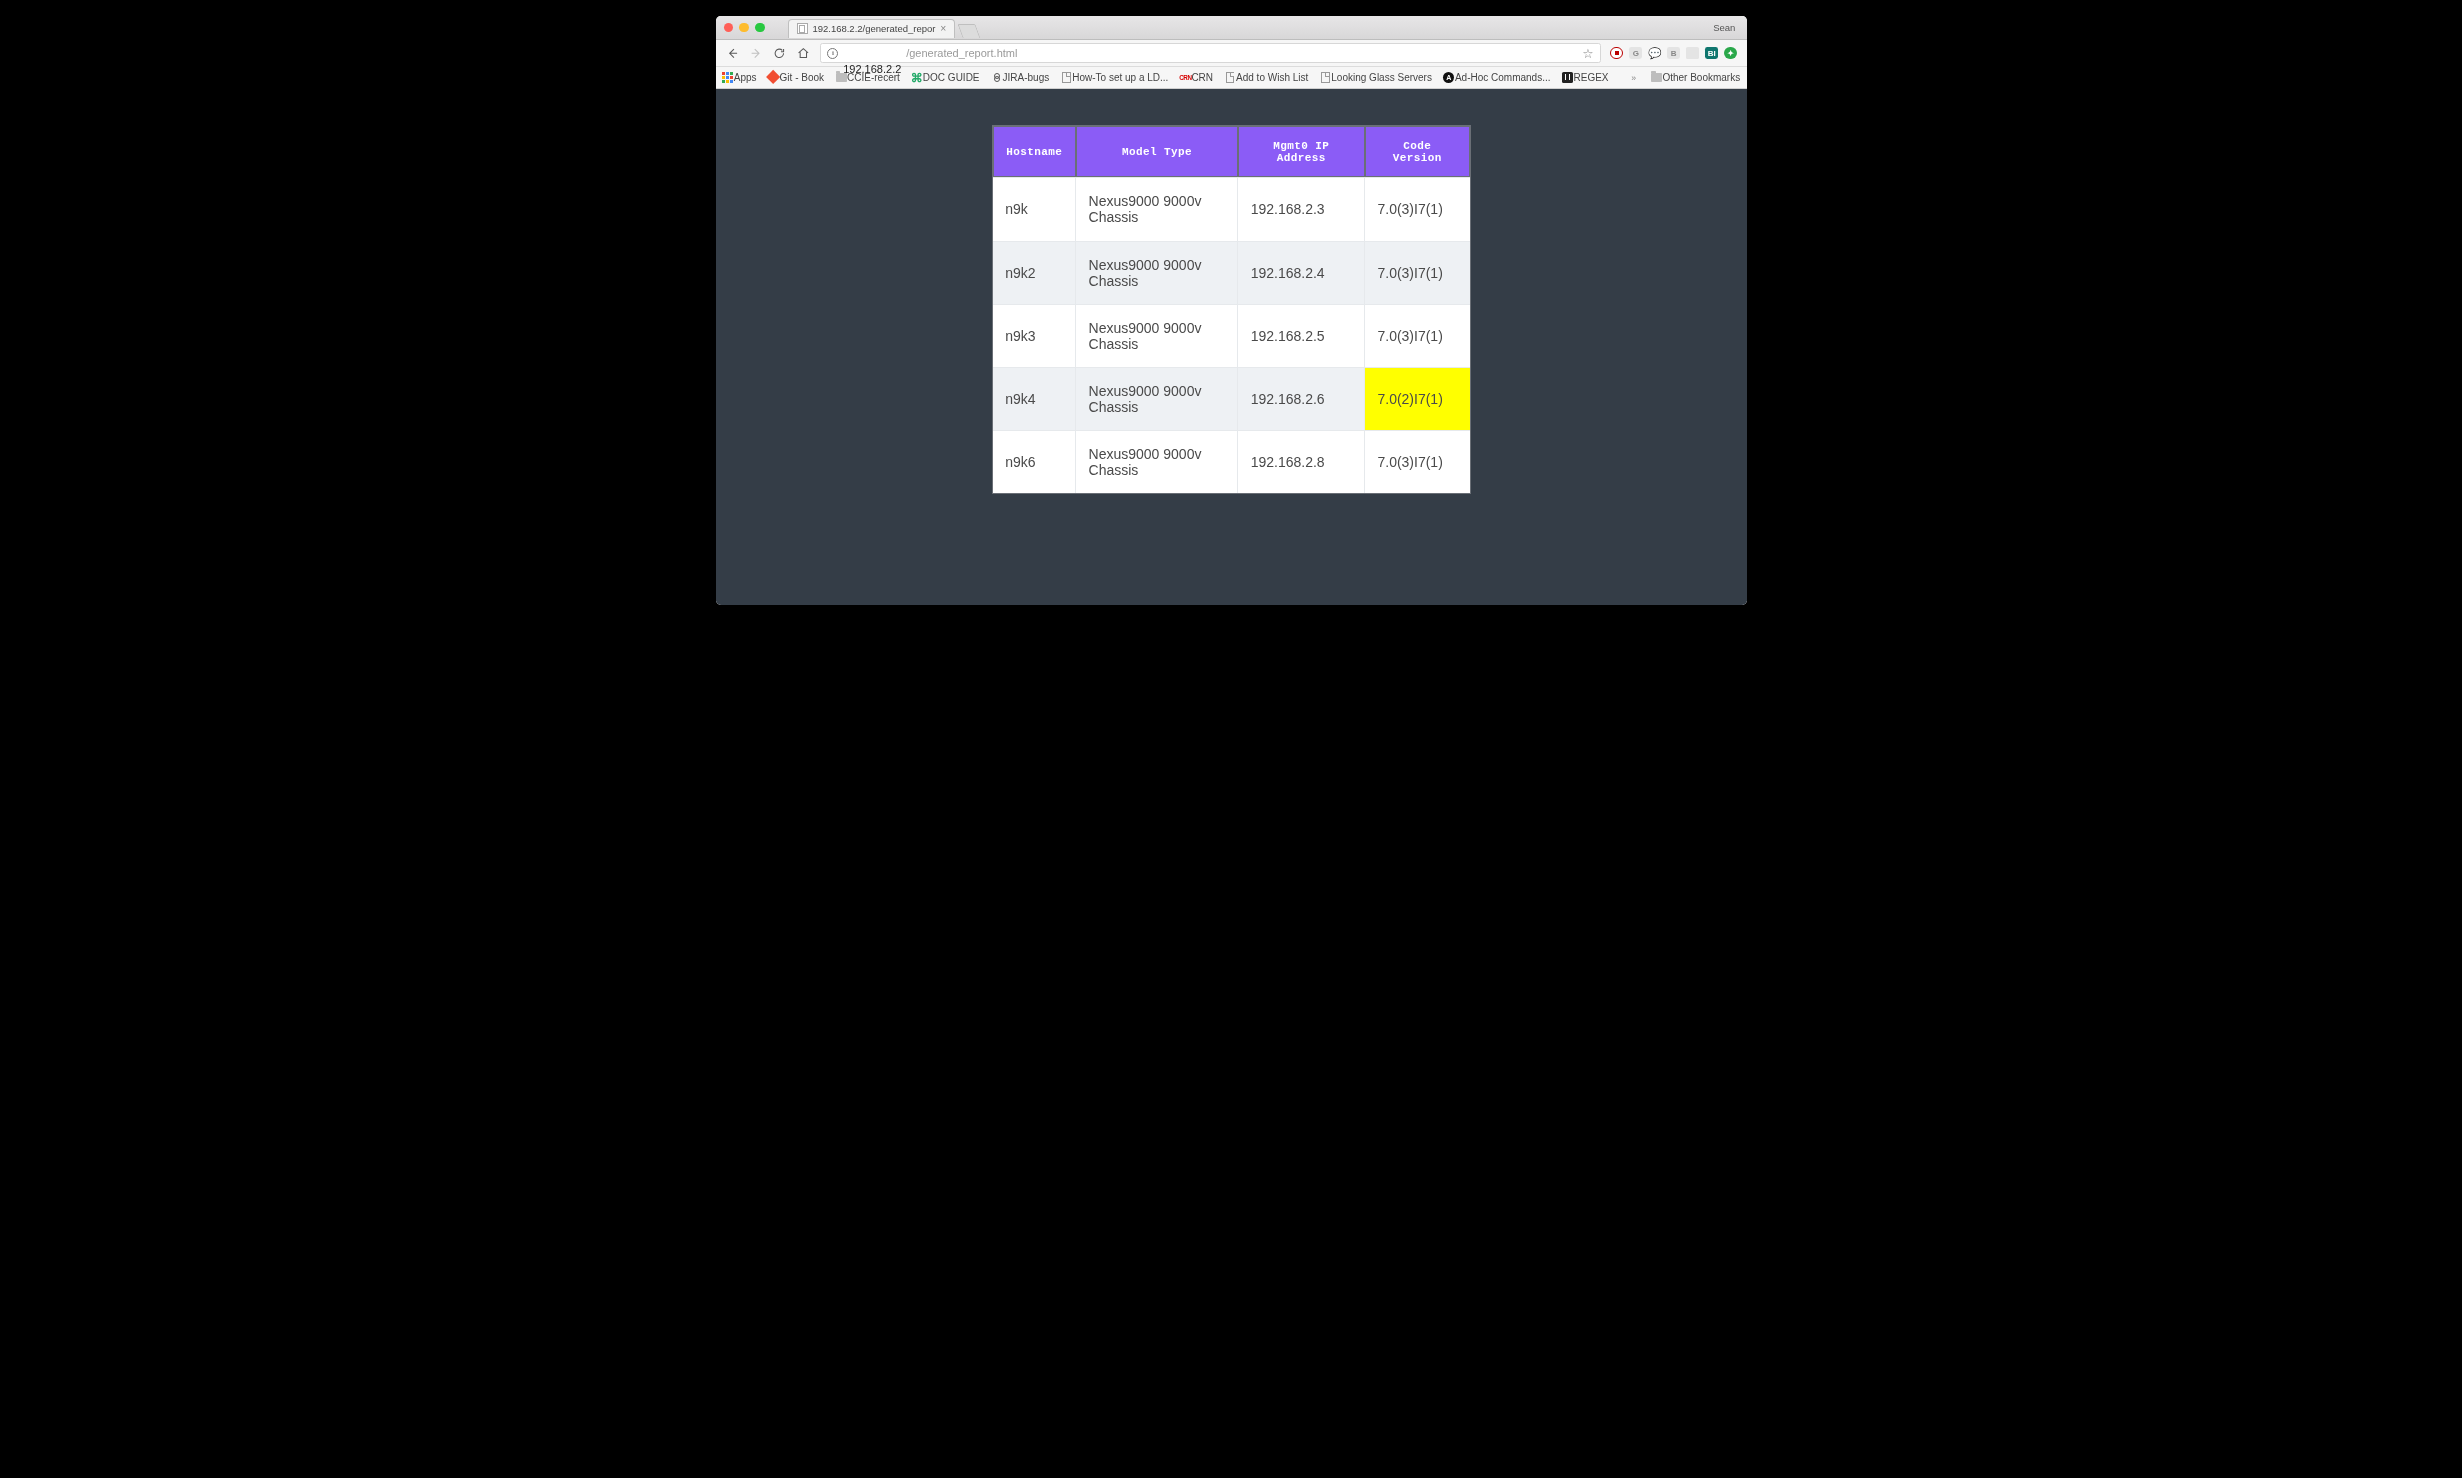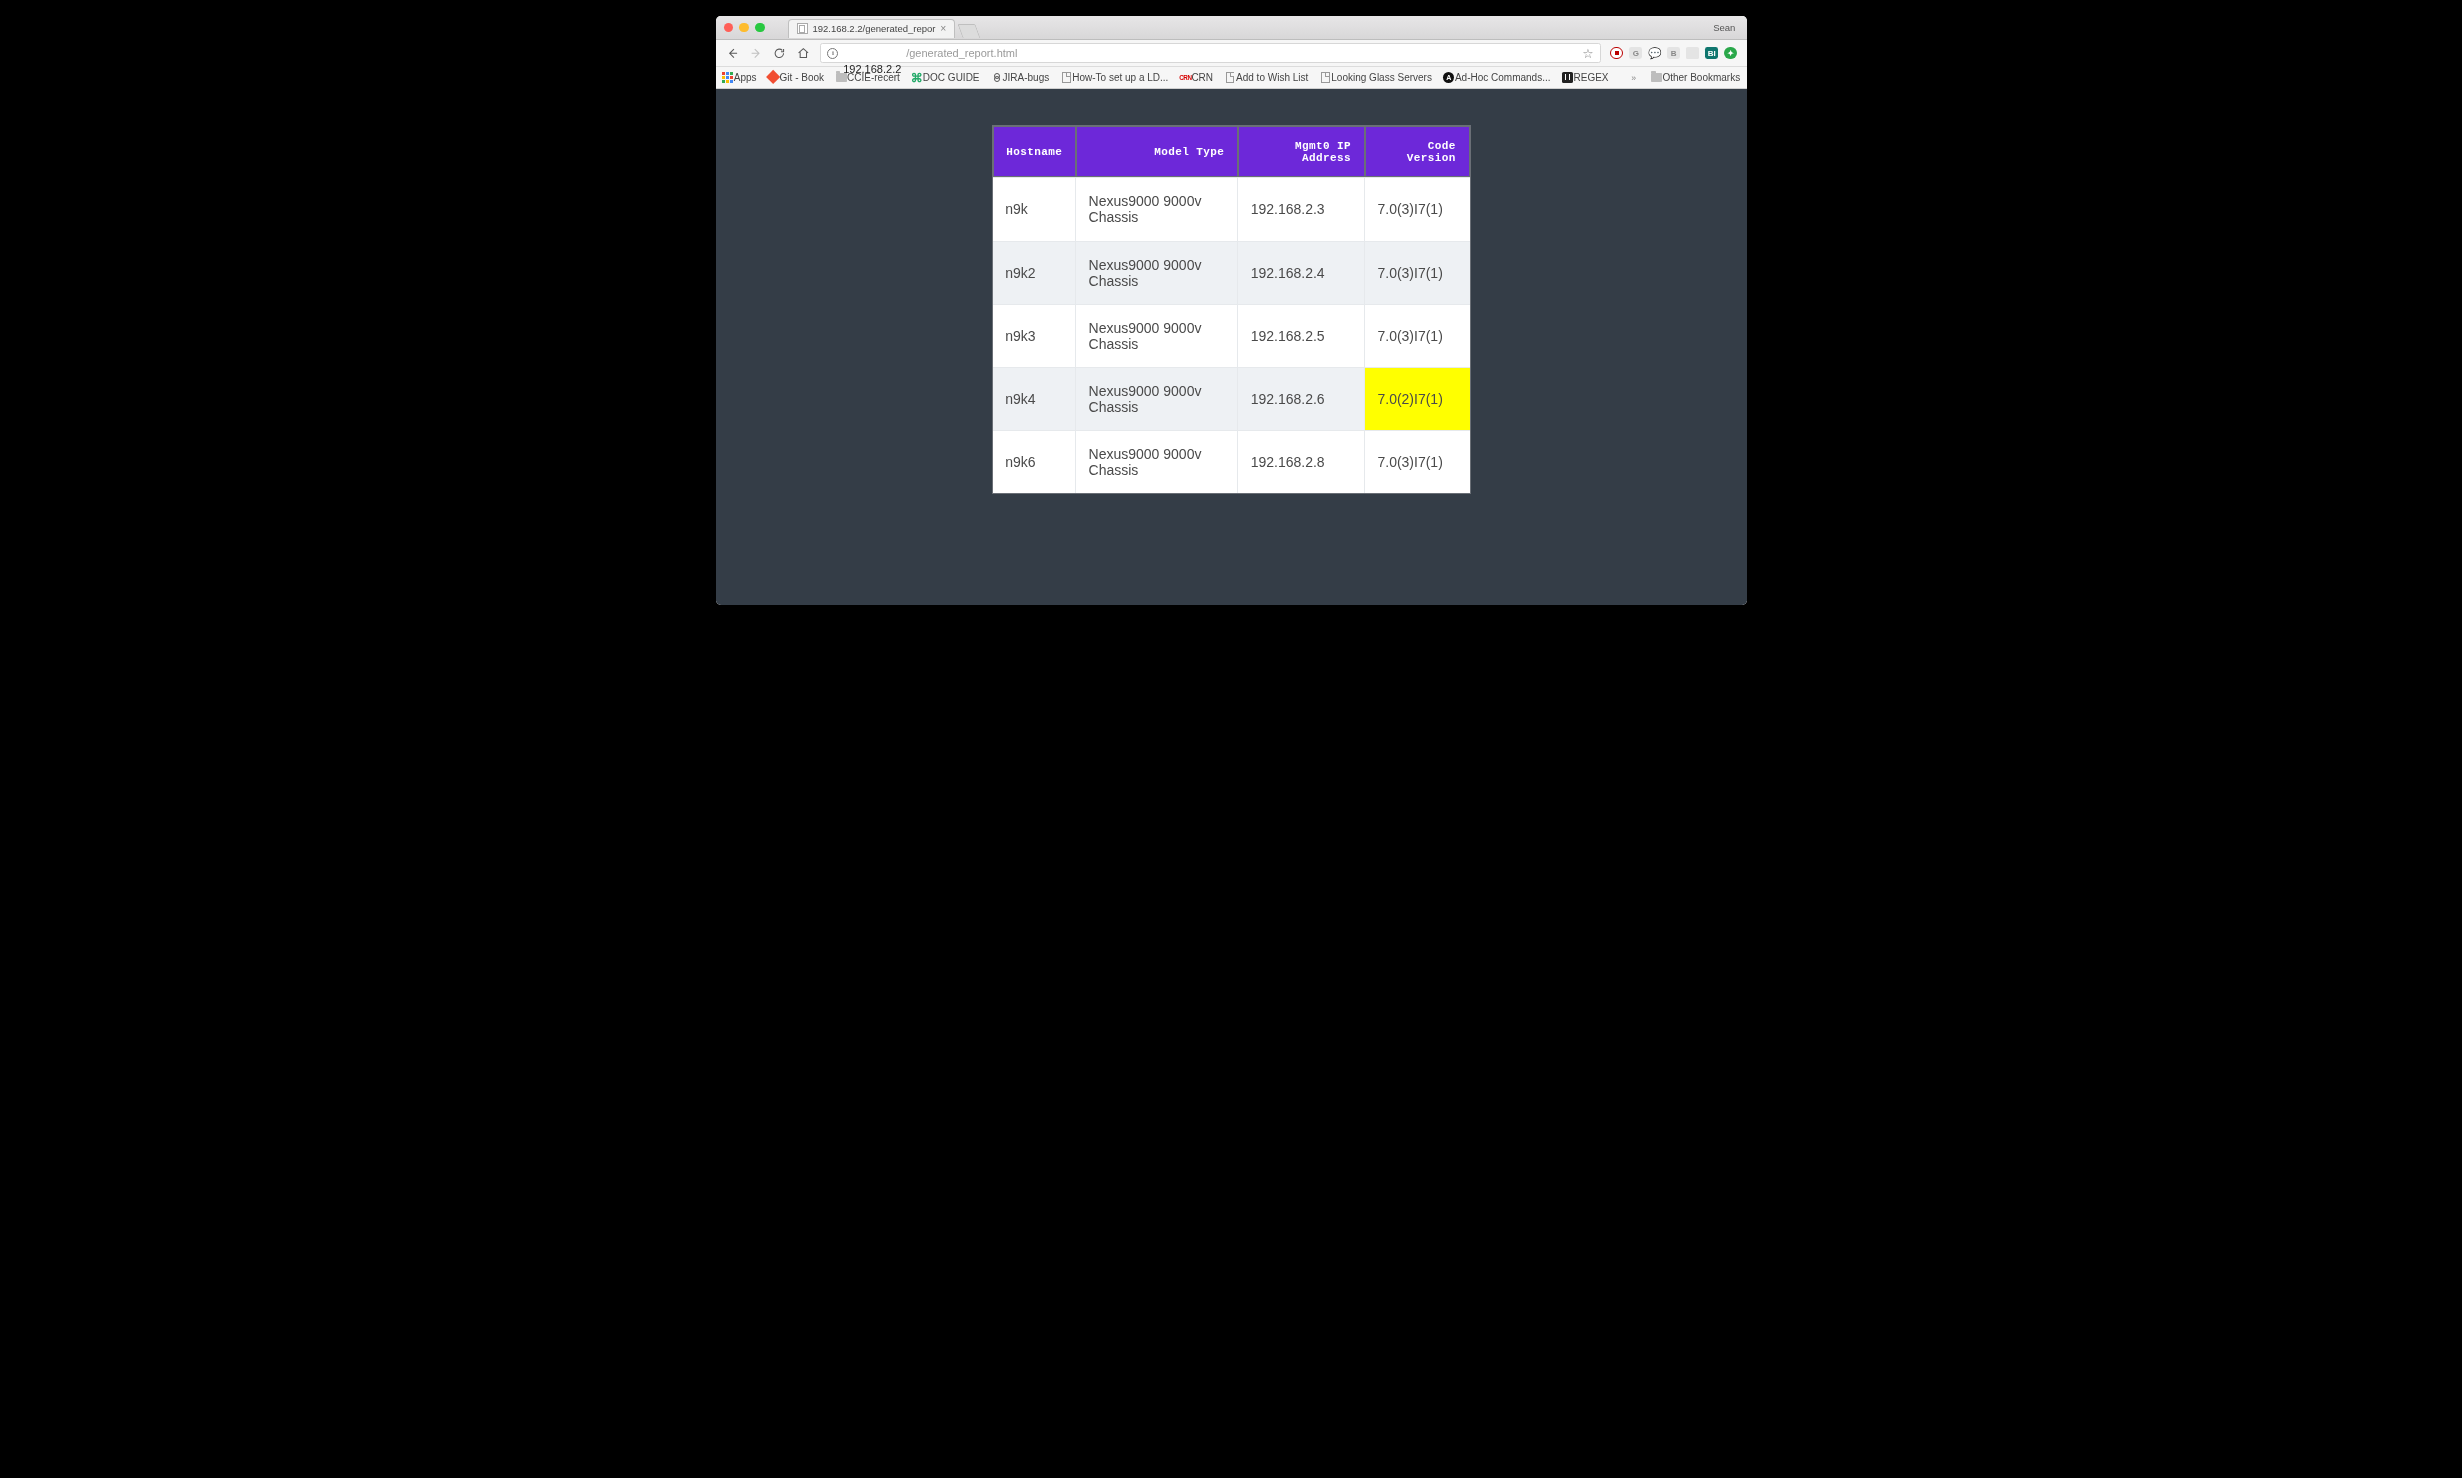--- a/index.html
+++ b/index.html
@@ -172,26 +172,26 @@
       justify-content: center;
     }
     table.report {
       border-collapse: separate;
       border-spacing: 0;
       background: #fff;
       border: 0.8px solid #6a6f76;
       width: 479px;
     }
     table.report th {
-      background: #6d28d9;
+      background: #8b5cf6;
       color: #fff;
       font-family: "Menlo","Consolas","Courier New",monospace;
       font-weight: 600;
       font-size: 11px;
-      text-align: right;
+      text-align: center;
       padding: 12.7px 12.7px;
       border: 0.8px solid #6a6f76;
       letter-spacing: 0.4px;
     }
     table.report td {
       font-size: 14px;
       color: #4a4a4a;
       padding: 14.3px 12.7px;
       border-right: 0.8px solid #e6e9ec;
       border-top: 0.8px solid #e6e9ec;

